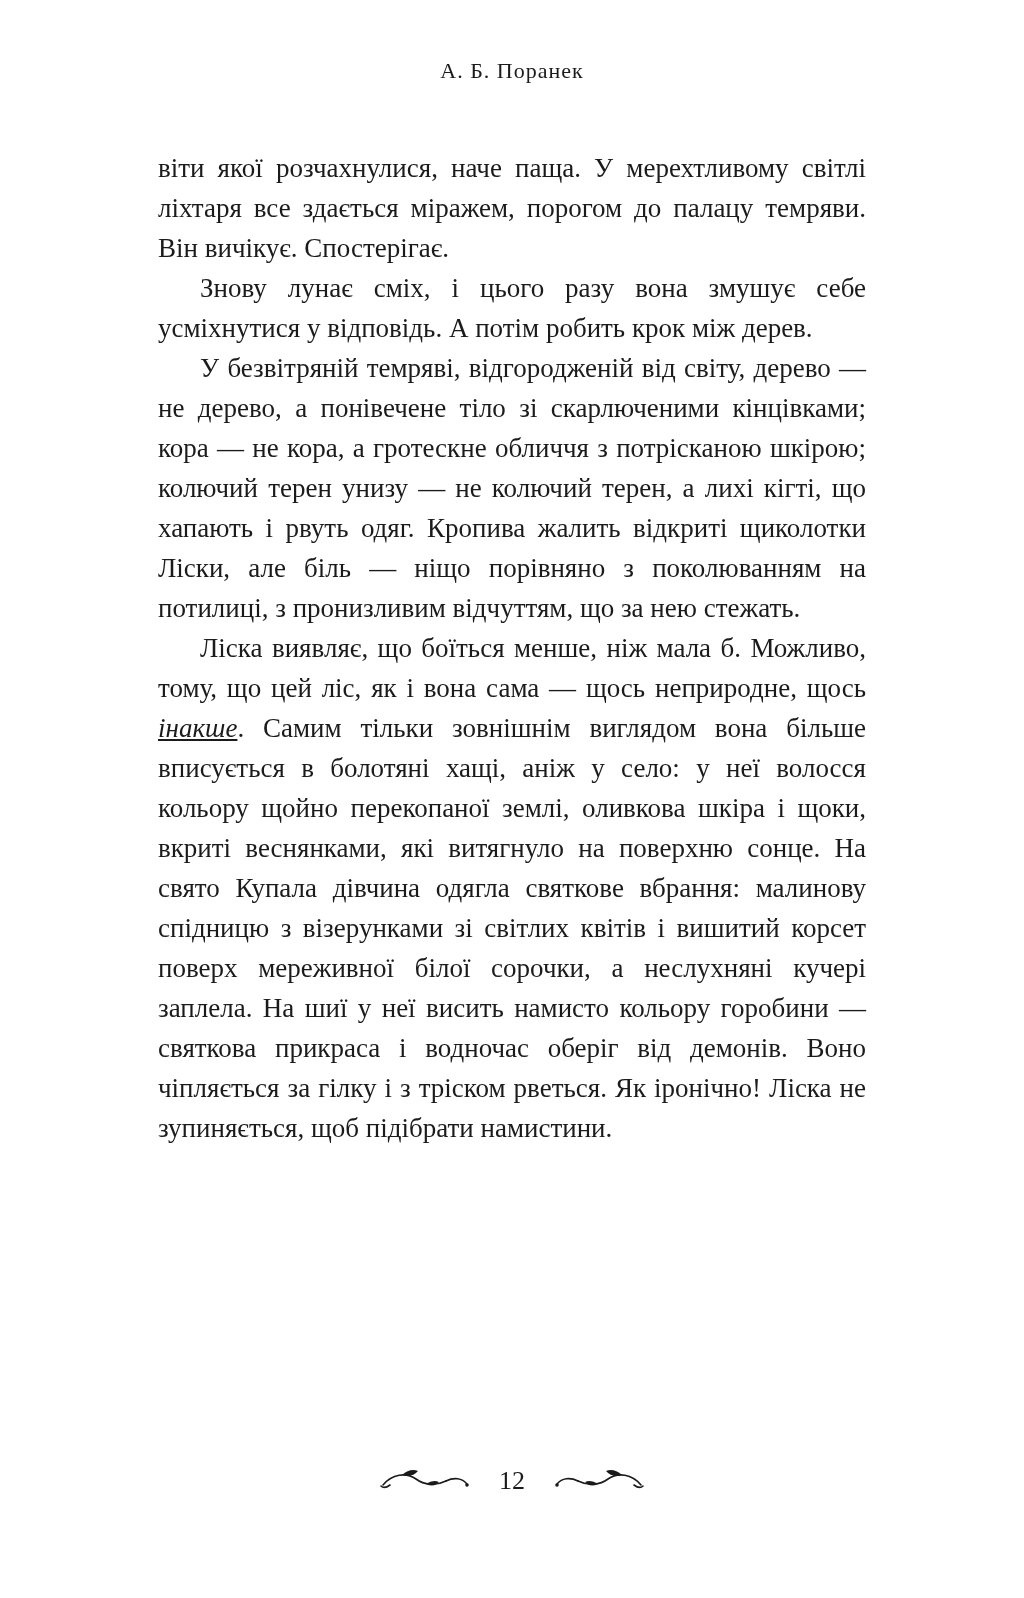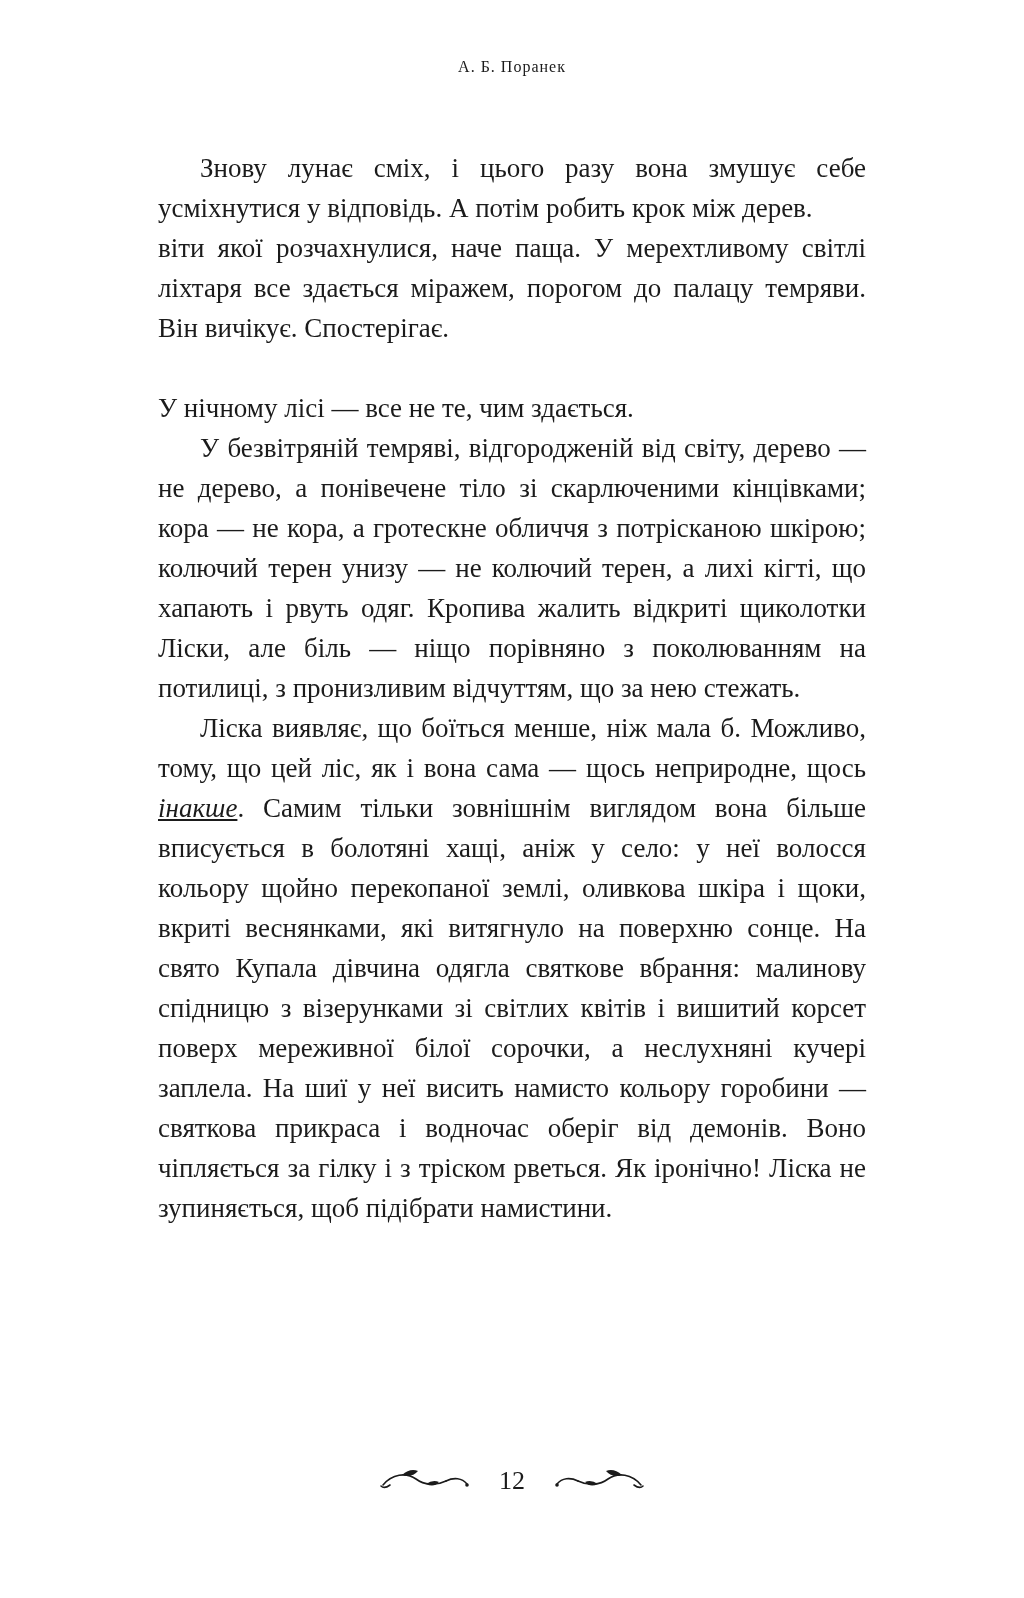--- a/index.html
+++ b/index.html
@@ -15,21 +15,21 @@
     font-family: "Liberation Serif", "DejaVu Serif", serif;
     color: #1b1b1b;
     overflow: hidden;
   }
   .running-header {
     position: absolute;
     top: 58px;
     left: 0;
     width: 100%;
     text-align: center;
-    font-size: 16px;
+    font-size: 22px;
     letter-spacing: 1px;
     color: #1b1b1b;
   }
   .body-text {
     position: absolute;
     top: 148px;
     left: 158px;
     width: 708px;
     font-size: 27px;
     line-height: 40px;
@@ -65,23 +65,22 @@
   }
 </style>
 </head>
 <body>
 
 <div class="page">
 
   <div class="running-header">А. Б. Поранек</div>
 
   <div class="body-text">
+      <p class="para"><span>віти якої розчахнулися, наче паща. У мерехтливому світлі ліхтаря все здається міражем, порогом до палацу темряви. Він вичікує. Спостерігає.</span></p>
       <p class="para indent"><span>Знову лунає сміх, і цього разу вона змушує себе усміхнутися у відповідь. А потім робить крок між дерев.</span></p>
-      <p class="para"><span>віти якої розчахнулися, наче паща. У мерехтливому світлі ліхтаря все здається міражем, порогом до палацу темряви. Він вичікує. Спостерігає.</span></p>
-      <p class="para space-before"><span>У нічному лісі — все не те, чим здається.</span></p>
       <p class="para indent"><span>У безвітряній темряві, відгородженій від світу, дерево — не дерево, а понівечене тіло зі скарлюченими кінцівками; кора — не кора, а гротескне обличчя з потрісканою шкірою; колючий терен унизу — не колючий терен, а лихі кігті, що хапають і рвуть одяг. Кропива жалить відкриті щиколотки Ліски, але біль — ніщо порівняно з поколюванням на потилиці, з пронизливим відчуттям, що за нею стежать.</span></p>
       <p class="para indent"><span>Ліска виявляє, що боїться менше, ніж мала б. Можливо, тому, що цей ліс, як і вона сама — щось неприродне, щось </span><span class="italic">інакше</span><span>. Самим тільки зовнішнім виглядом вона більше вписується в болотяні хащі, аніж у село: у неї волосся кольору щойно перекопаної землі, оливкова шкіра і щоки, вкриті веснянками, які витягнуло на поверхню сонце. На свято Купала дівчина одягла святкове вбрання: малинову спідницю з візерунками зі світлих квітів і вишитий корсет поверх мереживної білої сорочки, а неслухняні кучері заплела. На шиї у неї висить намисто кольору горобини — святкова прикраса і водночас оберіг від демонів. Воно чіпляється за гілку і з тріском рветься. Як іронічно! Ліска не зупиняється, щоб підібрати намистини.</span></p>
     </div>
 
   <div class="footer">
     <svg class="flourish left" width="92" height="26" viewBox="0 0 92 26" aria-hidden="true">
       <g fill="none" stroke="#1a1a1a" stroke-width="1.6" stroke-linecap="round">
         <path d="M4 17 C 13 6, 27 4, 37 11 C 45 17, 57 18, 67 13"></path>
         <path d="M11 17 c -4 3, -7 3, -9 1"></path>
         <path d="M67 13 c 8 -4, 16 -3, 21 3"></path>

